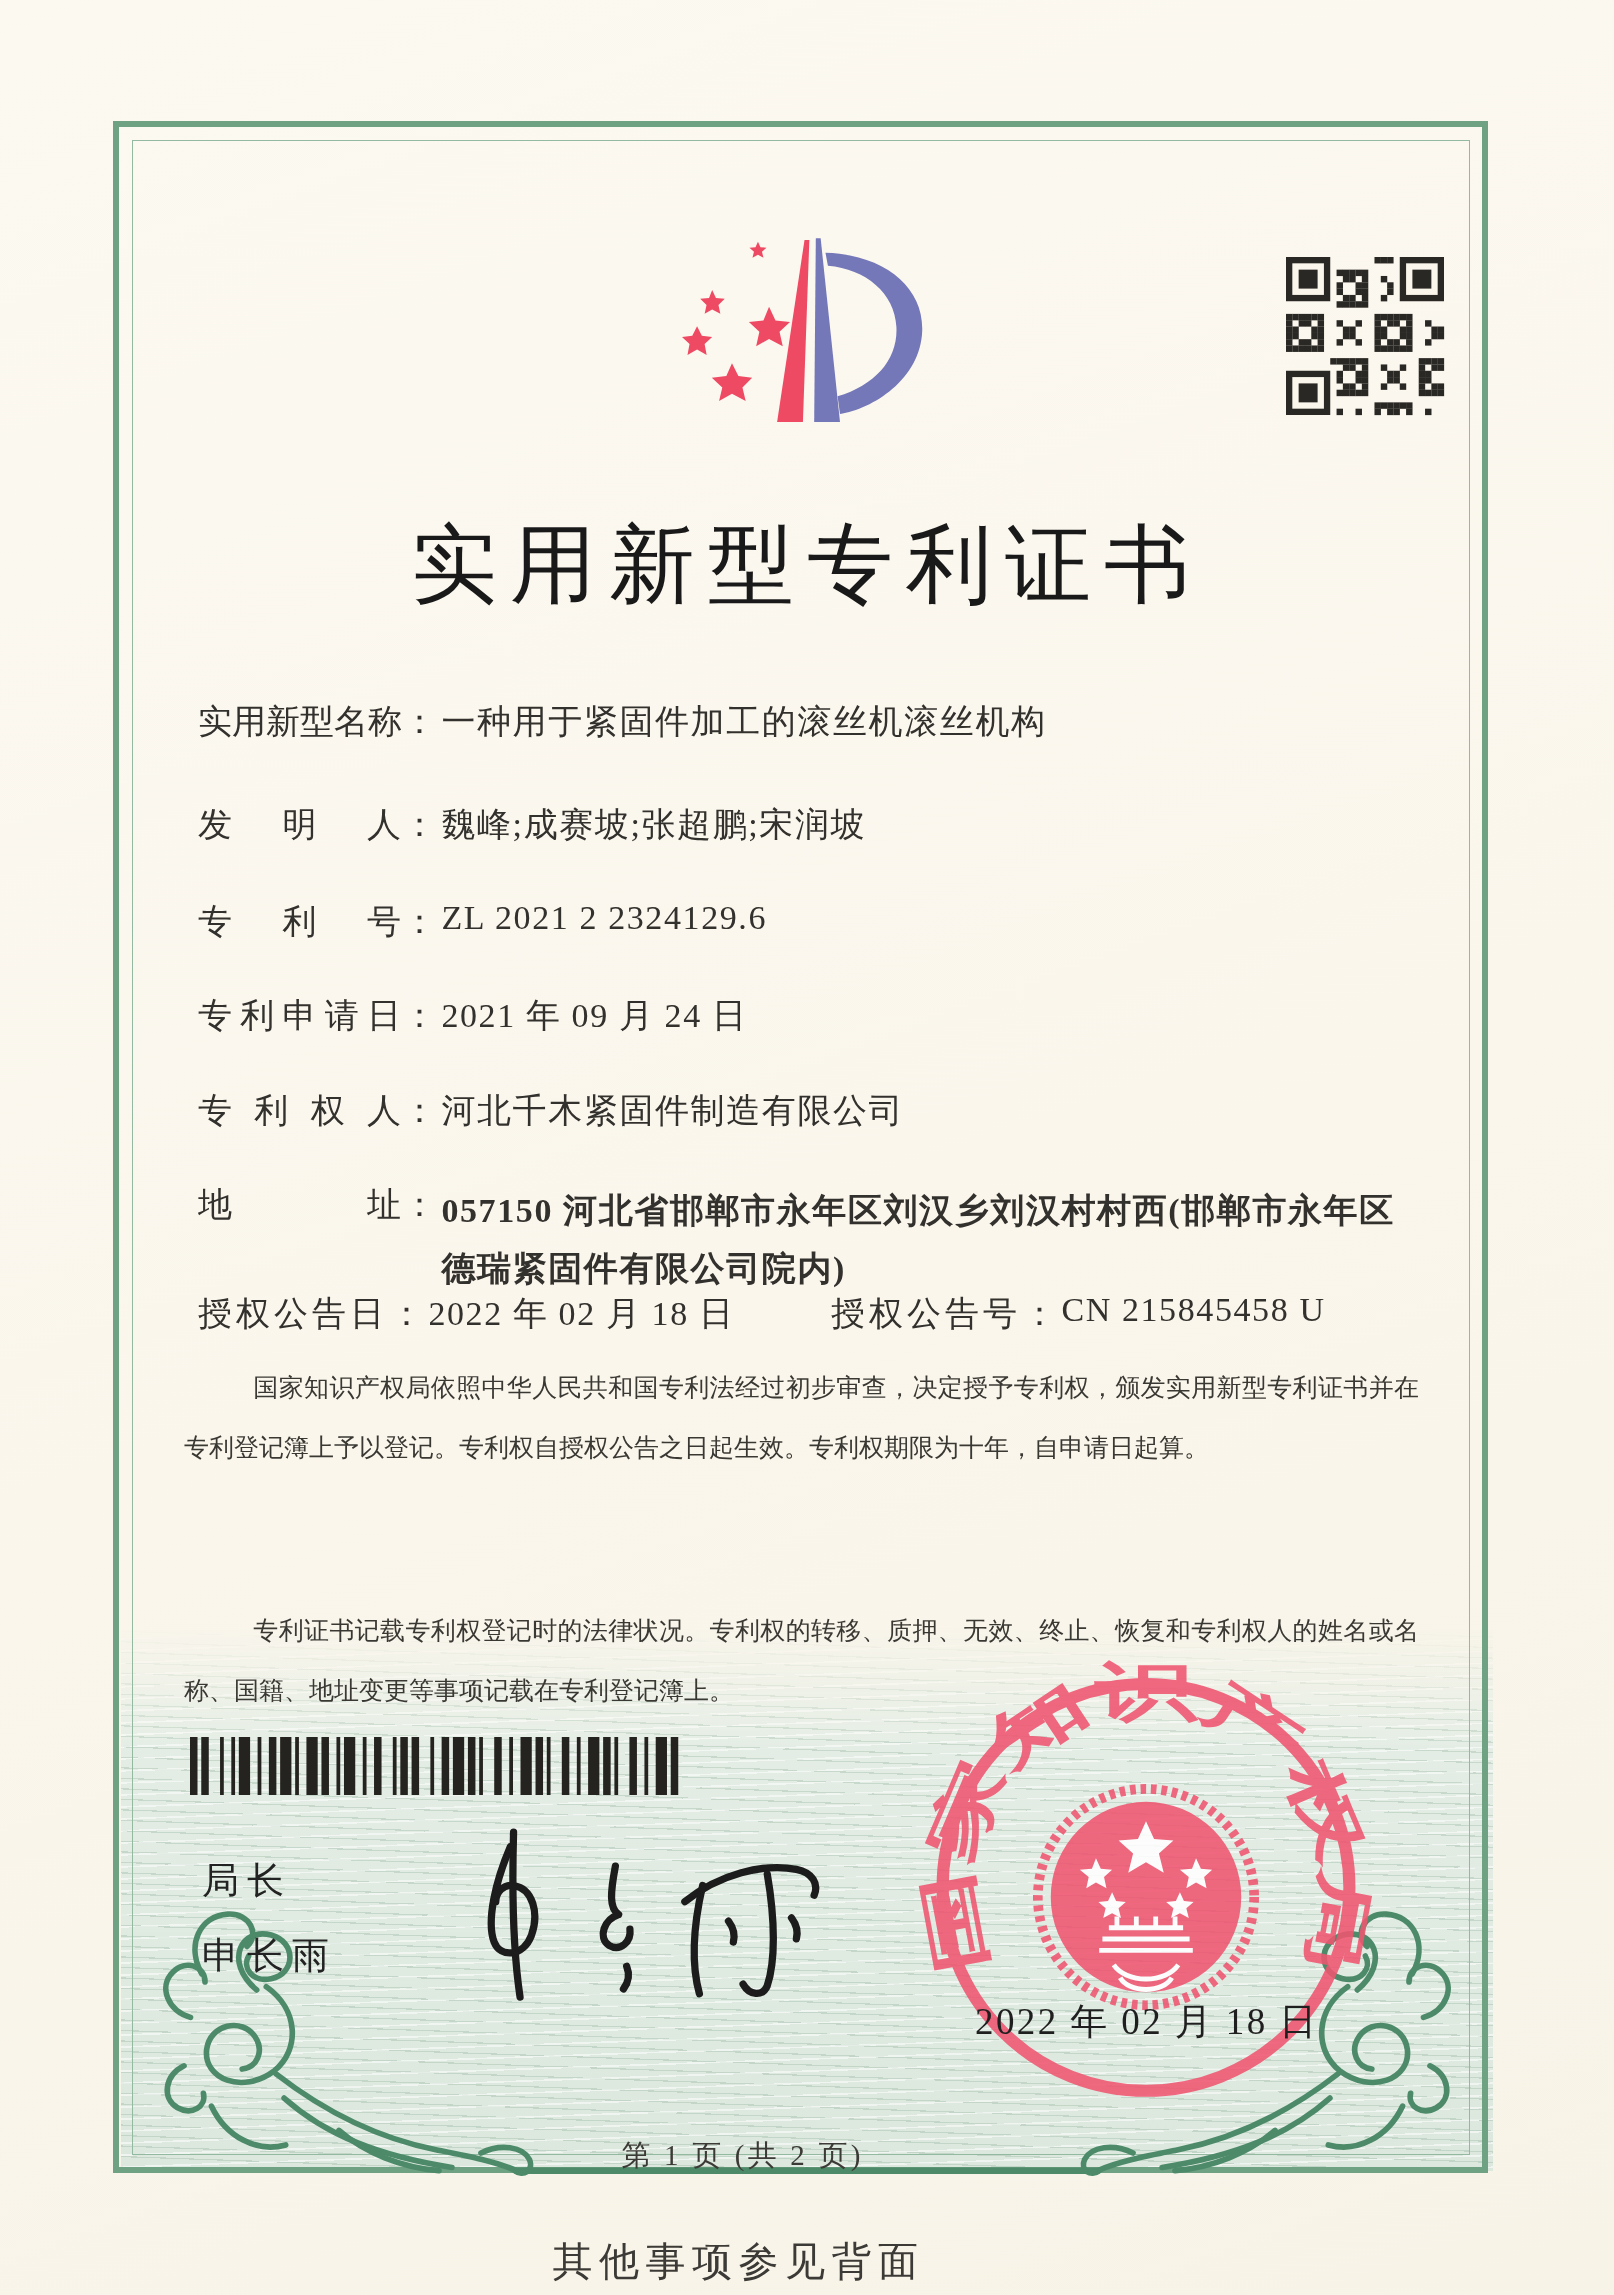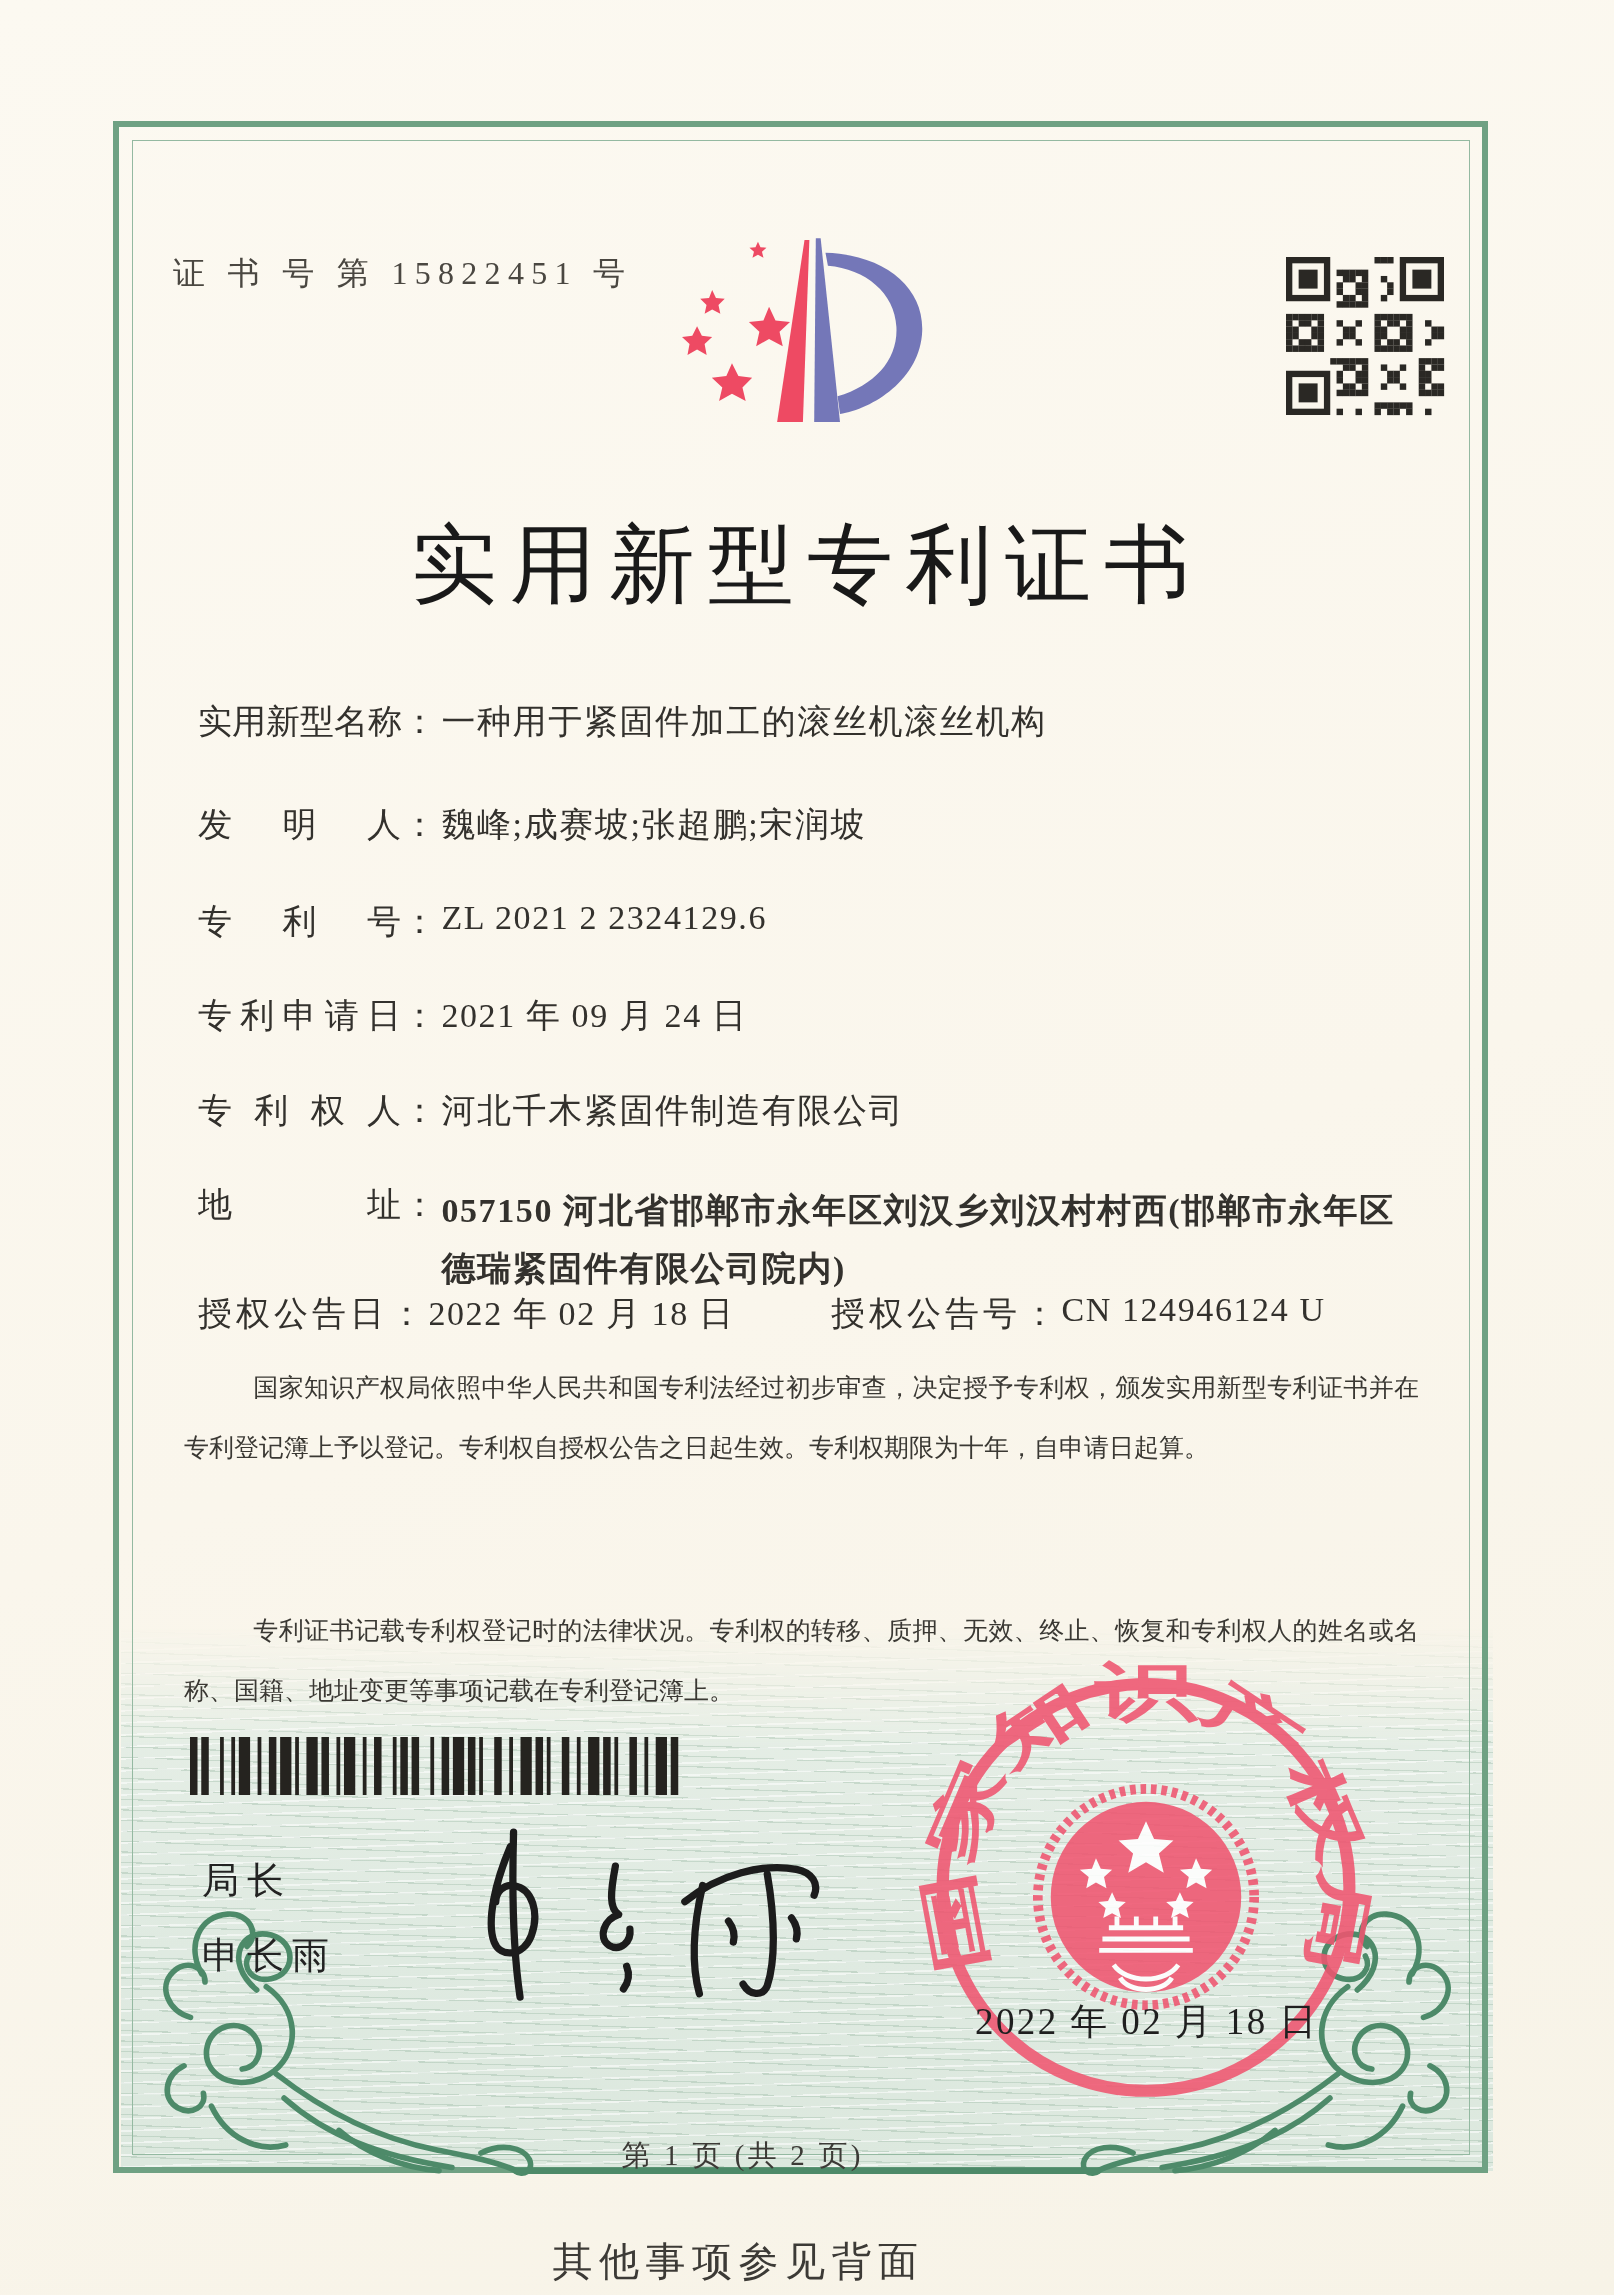--- a/index.html
+++ b/index.html
@@ -66,21 +66,20 @@
         <path d="M352 2600 C 404 2646 470 2672 560 2686"></path>
         <path d="M420 2640 C 452 2668 498 2686 544 2690"></path>
         <path d="M596 2668 C 620 2656 648 2660 656 2676 C 662 2690 648 2698 638 2690"></path>
         <path d="M640 2690 L 1000 2690" stroke-width="8"></path>
       </g>
     </defs>
     <use href="#flourish"></use>
     <use href="#flourish" transform="translate(2000,0) scale(-1,1)"></use>
   </svg>
 
-  <div class="cert-no">证 书 号 第 15822451 号</div>
 
   <svg style="left:682px;top:230px" width="266" height="210" viewBox="0 0 330 260">
     <g fill="#ee4a63">
       <path d="M97 18 l5 11 12 1 -9 8 3 12 -11 -6 -11 6 3 -12 -9 -8 12 -1z" transform="scale(0.62) translate(55,5)"></path>
       <path d="M48 95 l6 13 14 1 -10 10 3 14 -13 -7 -12 7 3 -14 -10 -10 14 -1z" transform="scale(0.78)"></path>
       <path d="M108 95 l8 17 18 2 -13 12 4 18 -17 -9 -16 9 4 -18 -13 -12 18 -2z"></path>
       <path d="M22 140 l7 14 15 2 -11 10 3 16 -14 -8 -14 8 3 -16 -11 -10 15 -2z" transform="scale(0.85)"></path>
       <path d="M62 165 l8 16 17 2 -12 12 4 17 -17 -9 -16 9 4 -17 -13 -12 18 -2z"></path>
     </g>
     <polygon fill="#ee4a63" points="152,12 158,12 150,238 118,238"></polygon>
@@ -287,21 +286,21 @@
     <span class="flabel">专利权人</span><span class="fcolon">：</span><span class="fvalue">河北千木紧固件制造有限公司</span>
   </div>
   <div class="field" style="top:1182px">
     <span class="flabel">地址</span><span class="fcolon">：</span><span class="fvalue wrap">057150 河北省邯郸市永年区刘汉乡刘汉村村西(邯郸市永年区德瑞紧固件有限公司院内)</span>
   </div>
 
   <div class="field" style="top:1291px">
     <span style="letter-spacing:4px">授权公告日</span><span class="fcolon">：</span><span class="fvalue">2022 年 02 月 18 日</span>
   </div>
   <div class="grant-right" style="top:1291px">
-    <span style="letter-spacing:4px">授权公告号</span><span class="fcolon">：</span><span class="fvalue">CN 124946124 U</span>
+    <span style="letter-spacing:4px">授权公告号</span><span class="fcolon">：</span><span class="fvalue">CN 215845458 U</span>
   </div>
 
   <div class="para" style="top:1358px">
     <span class="indent"></span><span>国家知识产权局依照中华人民共和国专利法经过初步审查，决定授予专利权，颁发实用新型专利证书并在专利登记簿上予以登记。专利权自授权公告之日起生效。专利权期限为十年，自申请日起算。</span>
   </div>
   <div class="para" style="top:1601px">
     <span class="indent"></span><span>专利证书记载专利权登记时的法律状况。专利权的转移、质押、无效、终止、恢复和专利权人的姓名或名称、国籍、地址变更等事项记载在专利登记簿上。</span>
   </div>
 
   <svg id="barcode" style="left:190px;top:1737px" width="492" height="58" viewBox="0 0 610 72" preserveAspectRatio="none">

